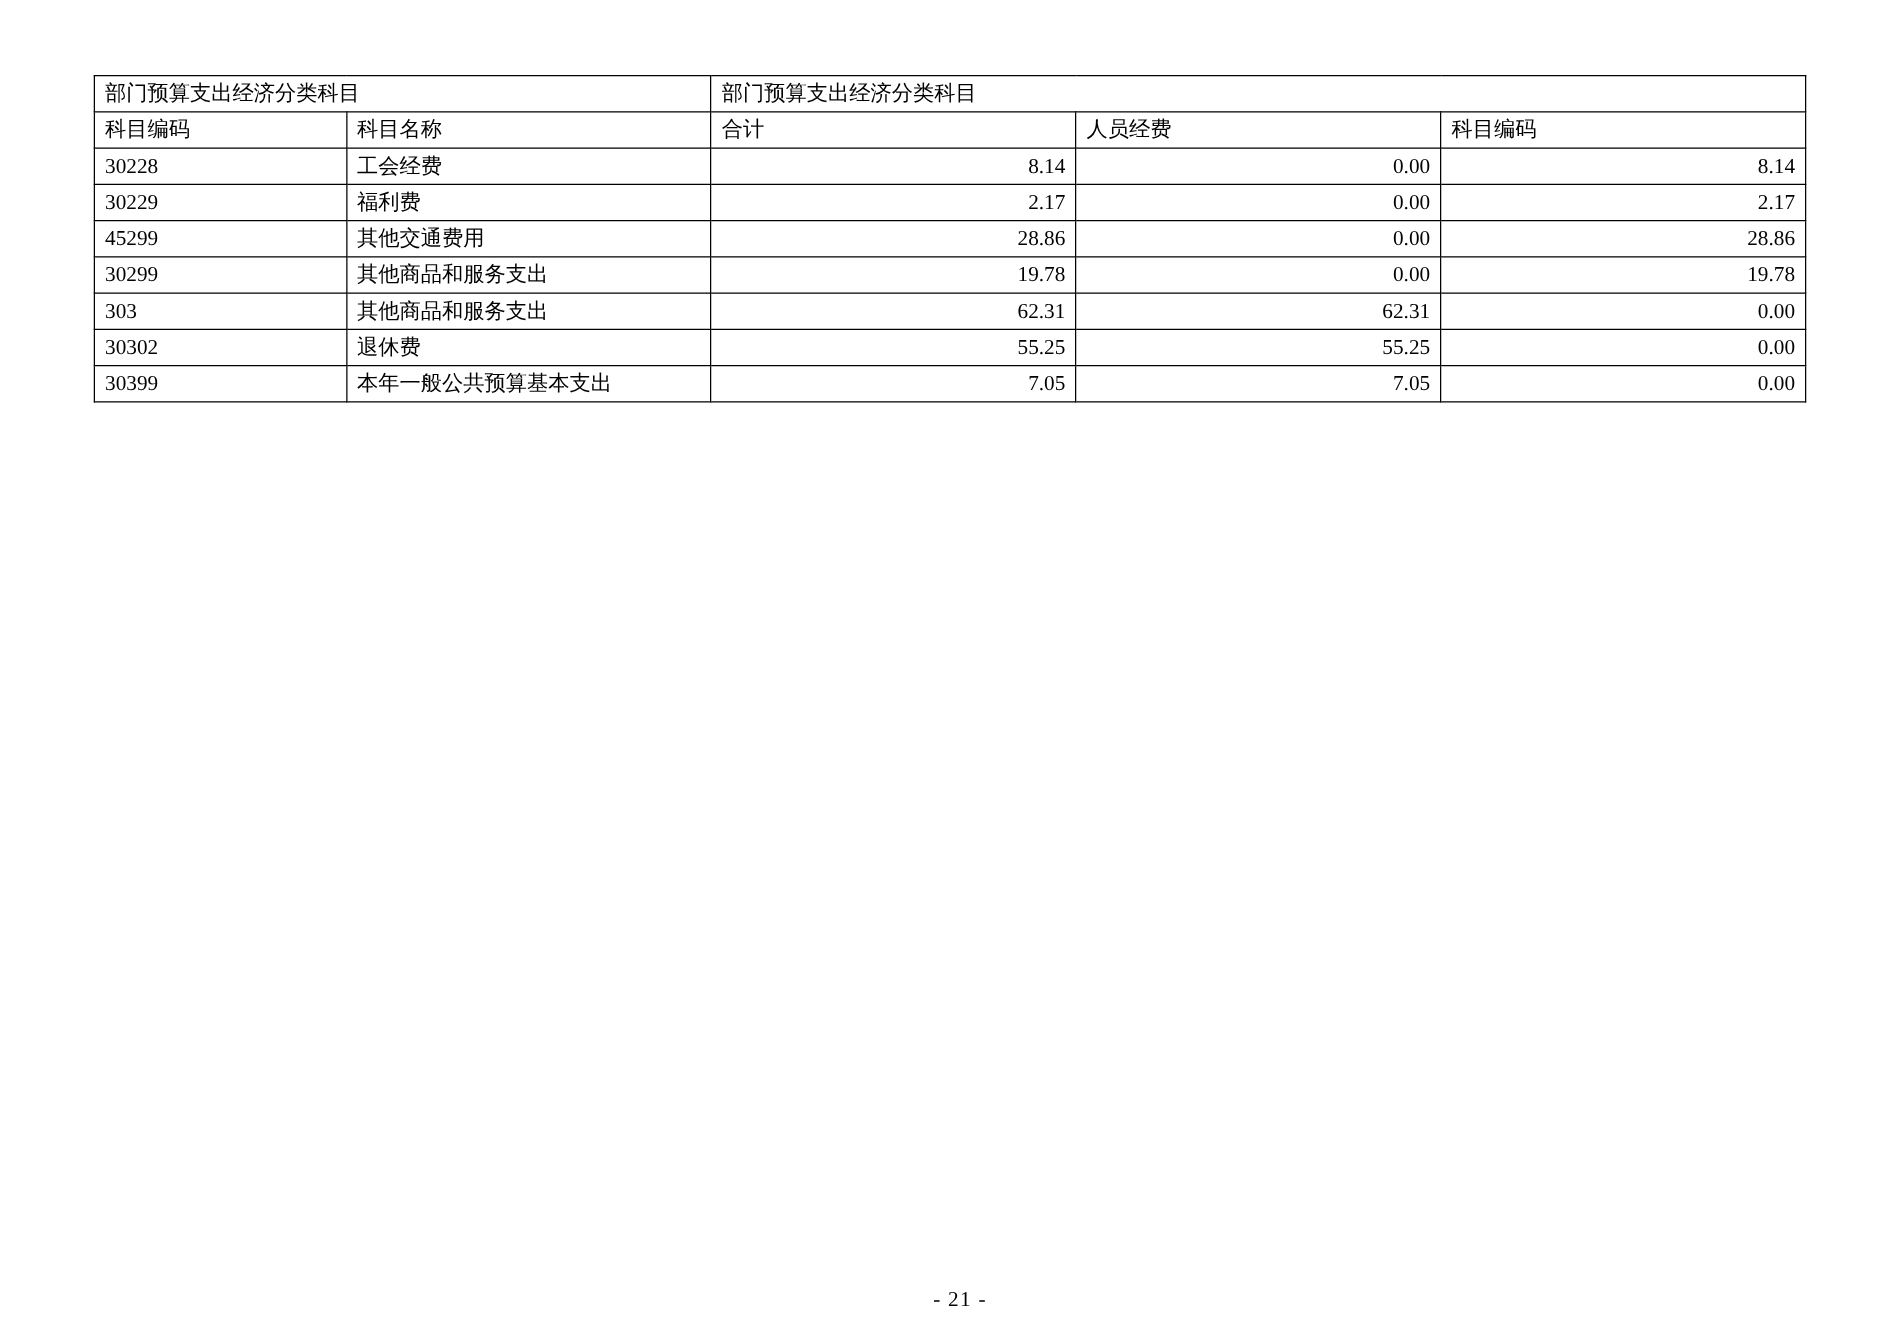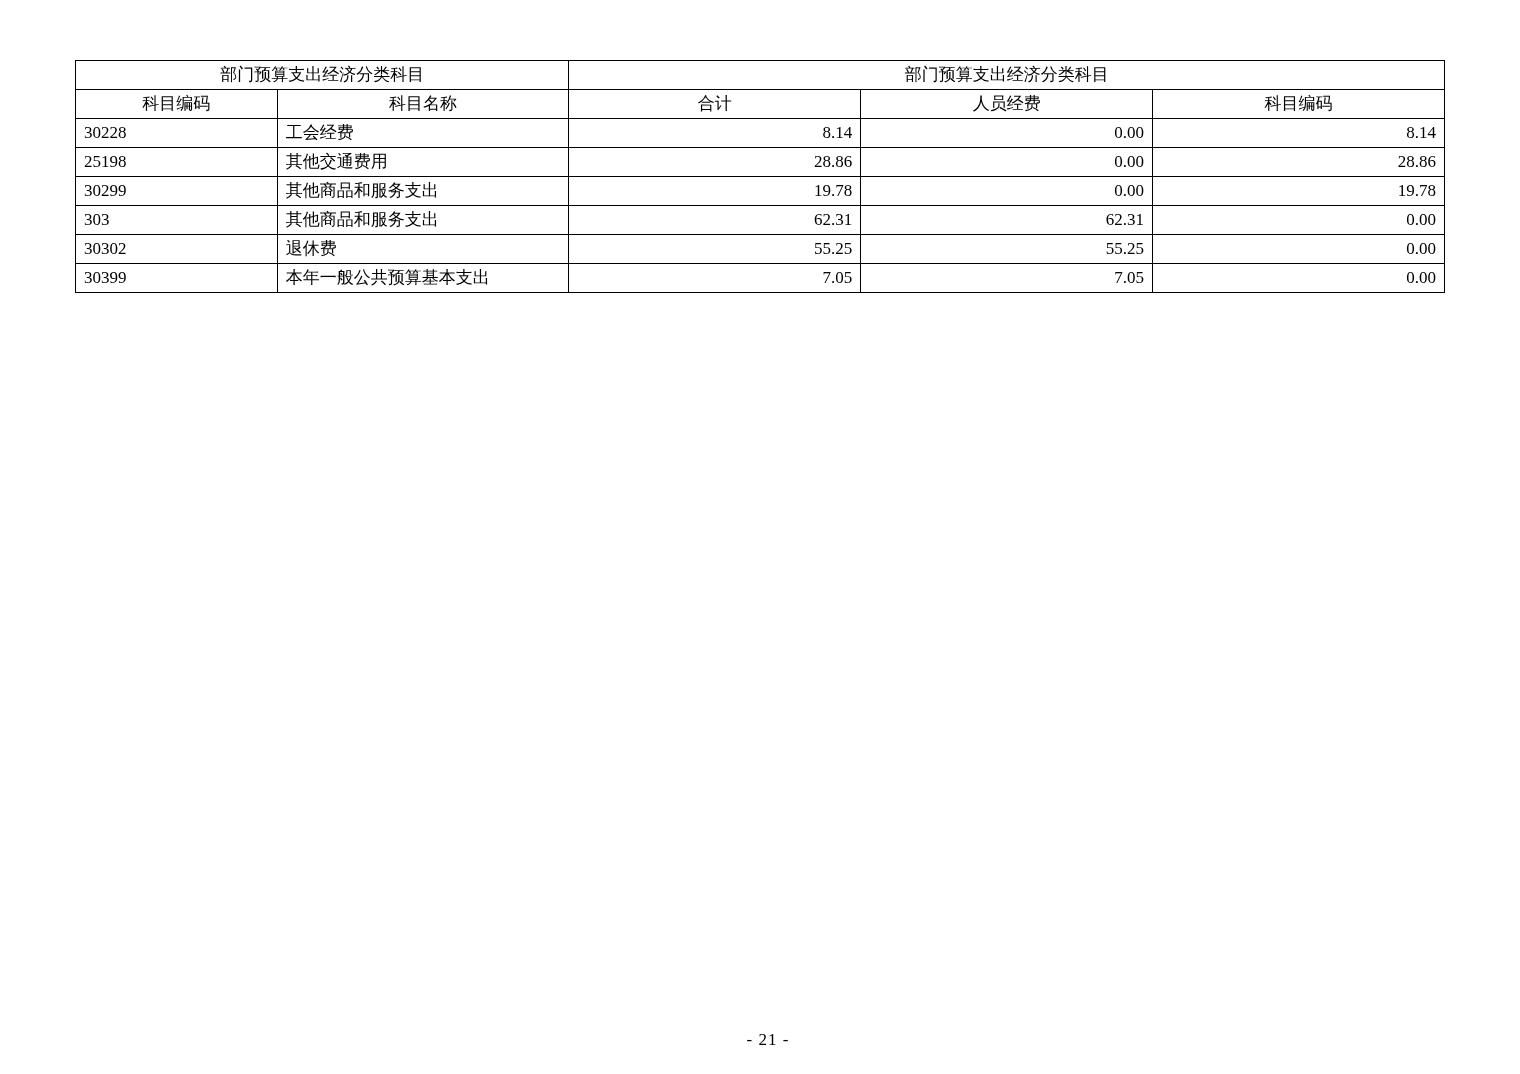--- a/index.html
+++ b/index.html
@@ -43,21 +43,21 @@
     box-sizing: border-box;
     vertical-align: middle;
     font-family: "Liberation Serif", "DejaVu Serif", serif;
   }
   .c-code  { width: 190px; }
   .c-name  { width: 275px; }
   .c-total { width: 275px; }
   .c-pers  { width: 275px; }
   .c-pub   { width: 275px; }
 
-  .center { text-align: center; }
+  .center { }
   .left   { text-align: left; }
   .right  { text-align: right; padding-right: 12px; }
 
   .grp-head td { }
 
   .footer {
     position: absolute;
     left: 16px;
     right: 0;
     top: 1030px;
@@ -96,21 +96,28 @@
       </thead>
       <tbody>
         <tr>
           <td class="left">30228</td>
           <td class="left">工会经费</td>
           <td class="right">8.14</td>
           <td class="right">0.00</td>
           <td class="right">8.14</td>
         </tr>
         <tr>
-          <td class="left">25198</td>
+          <td class="left">30229</td>
+          <td class="left">福利费</td>
+          <td class="right">2.17</td>
+          <td class="right">0.00</td>
+          <td class="right">2.17</td>
+        </tr>
+        <tr>
+          <td class="left">45299</td>
           <td class="left">其他交通费用</td>
           <td class="right">28.86</td>
           <td class="right">0.00</td>
           <td class="right">28.86</td>
         </tr>
         <tr>
           <td class="left">30299</td>
           <td class="left">其他商品和服务支出</td>
           <td class="right">19.78</td>
           <td class="right">0.00</td>

